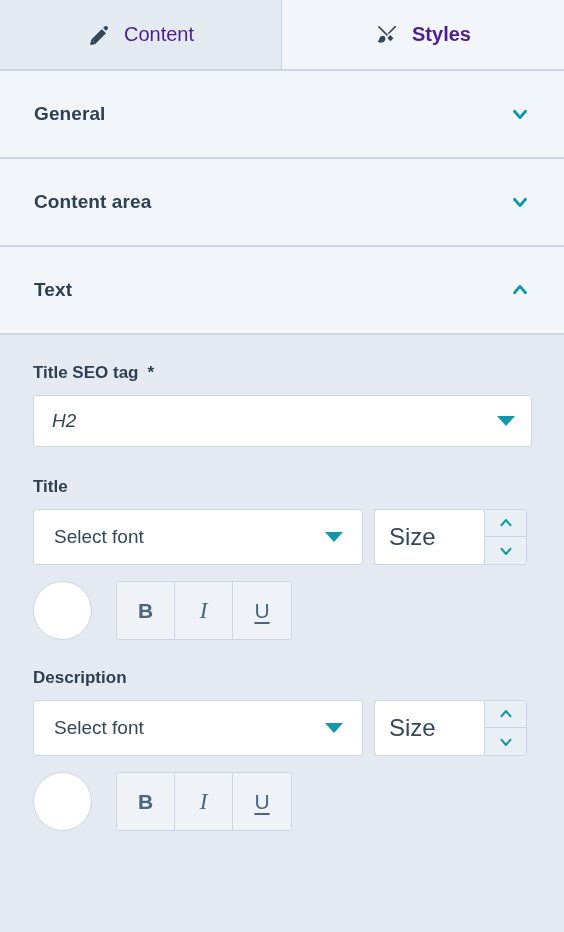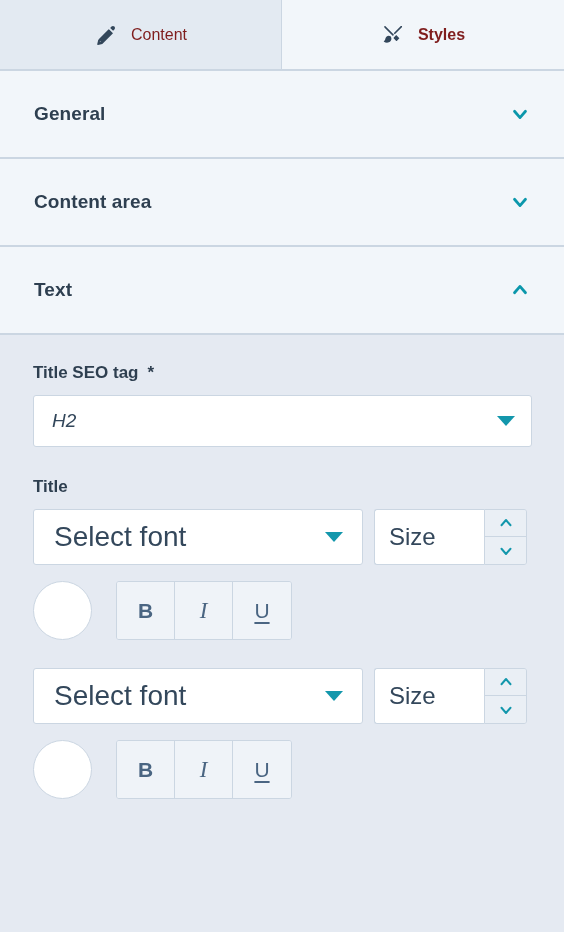--- a/index.html
+++ b/index.html
@@ -37,22 +37,22 @@
 
   .tab {
     flex: 1 1 50%;
     display: flex;
     align-items: center;
     justify-content: center;
     gap: 13px;
     cursor: pointer;
     height: 100%;
     background: #f2f6fa;
-    font-size: 16px;
-    color: #7f1d1d;
+    font-size: 20px;
+    color: #4c1d95;
   }
 
   .tab.inactive {
     background: #e3eaf2;
     border-right: 1px solid #cbd6e2;
     font-weight: 400;
   }
 
   .tab.active {
     background: #f2f6fa;
@@ -163,21 +163,21 @@
     display: flex;
     align-items: stretch;
     gap: 11px;
     margin-bottom: 16px;
   }
 
   .font-select {
     flex: 0 0 330px;
     height: 56px;
     padding-left: 20px;
-    font-size: 28px;
+    font-size: 19px;
     color: #33475b;
   }
   .font-select .caret { right: 19px; }
 
   .size-wrap {
     display: flex;
     align-items: stretch;
     flex: 0 0 auto;
   }
 
@@ -373,20 +373,23 @@
           <div class="color-swatch"></div>
           <div class="biu">
             <div class="biu-btn b">B</div>
             <div class="biu-btn i">I</div>
             <div class="biu-btn u">U</div>
           </div>
         </div>
       </div>
 
       <div class="field-group">
+        <div class="field-label">
+          <span>Description</span>
+        </div>
 
         <div class="font-row">
           <div class="select font-select">
             <span>Select font</span>
             <span class="caret"></span>
           </div>
           <div class="size-wrap">
             <input class="size-input" type="text" placeholder="Size" style="">
             <div class="stepper">
               <div class="step-btn up">

